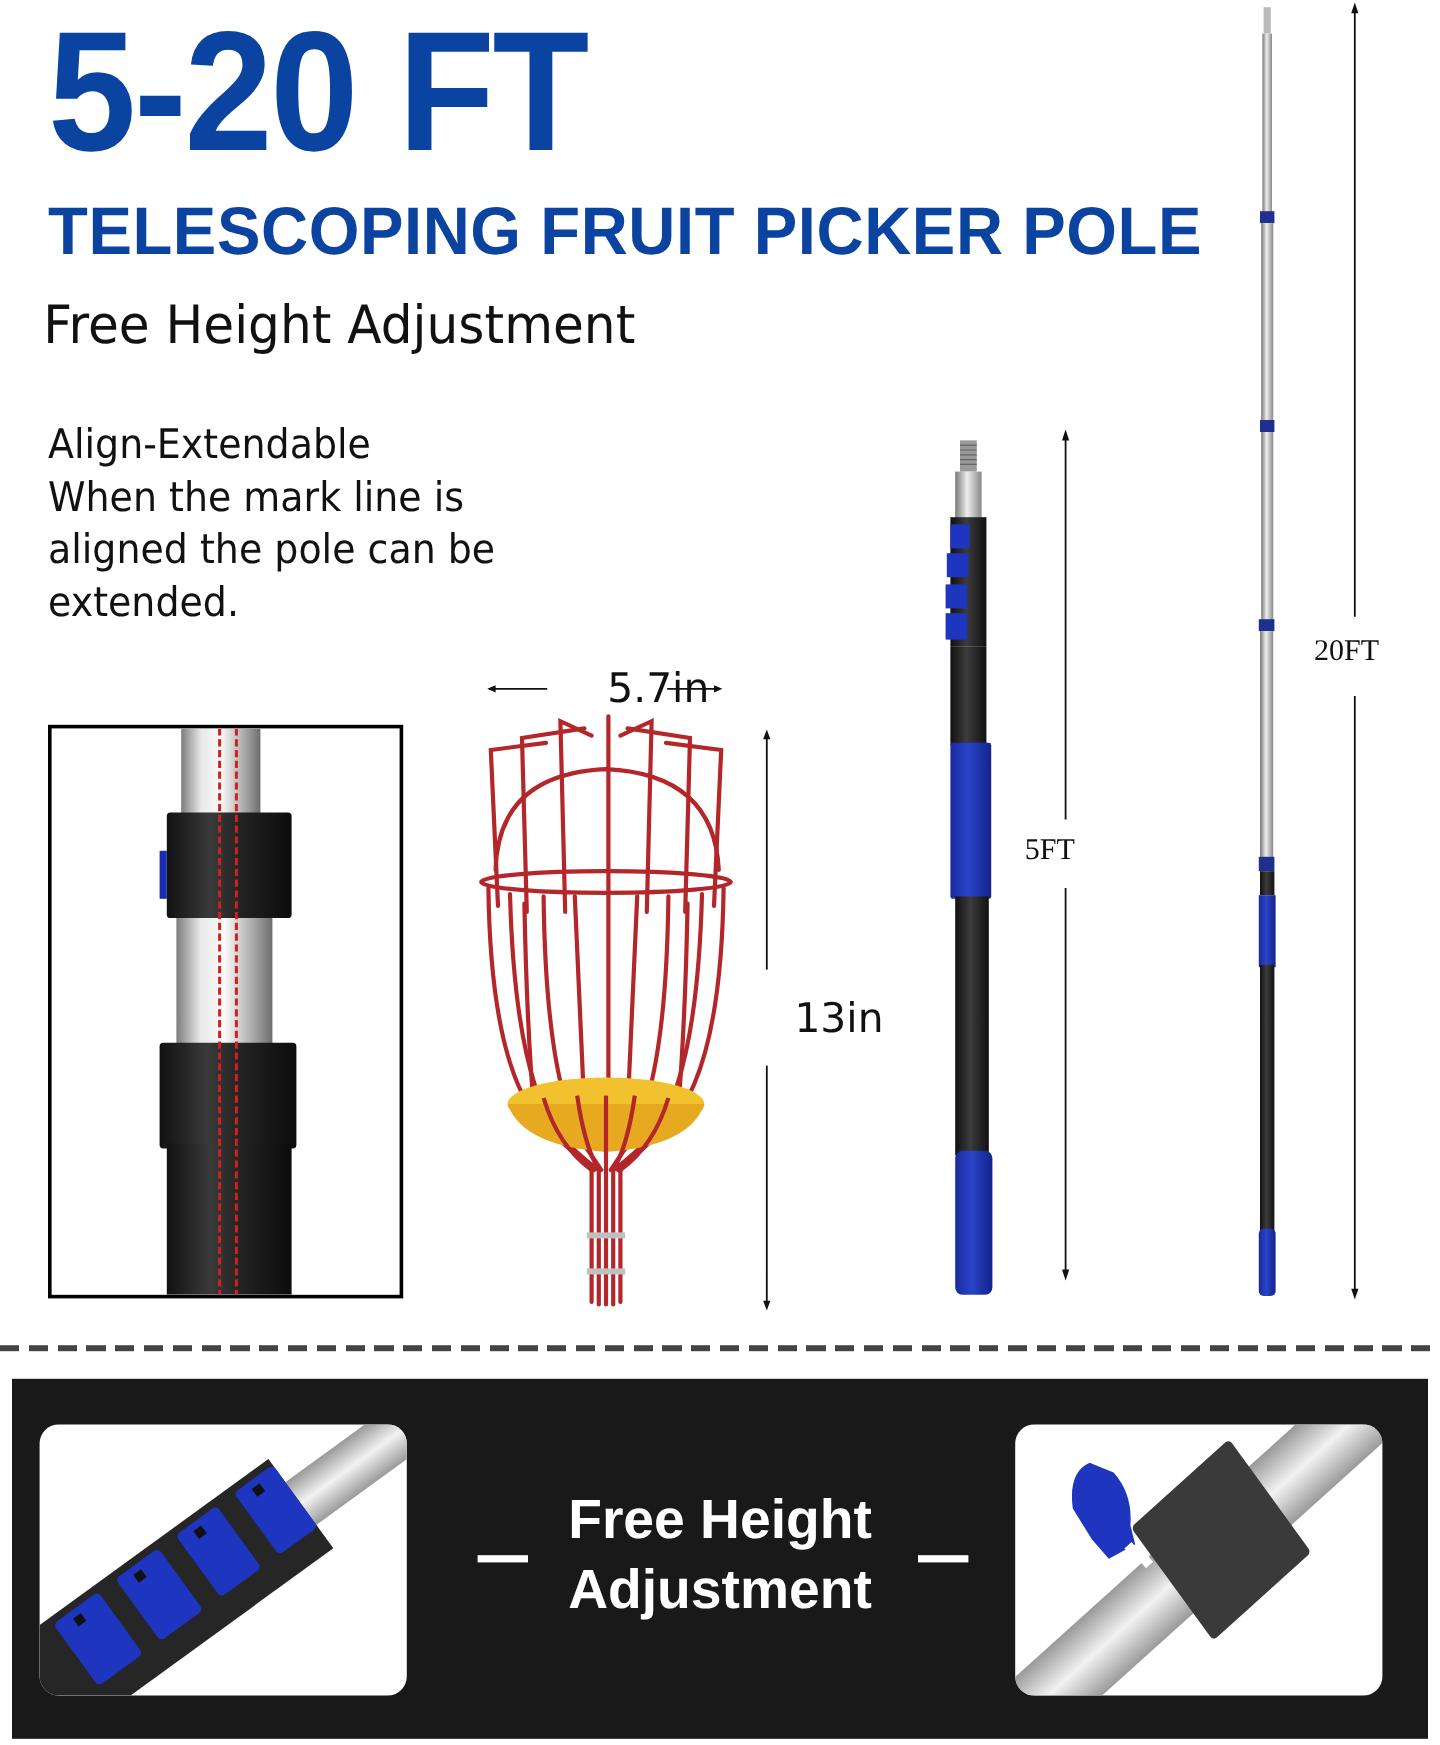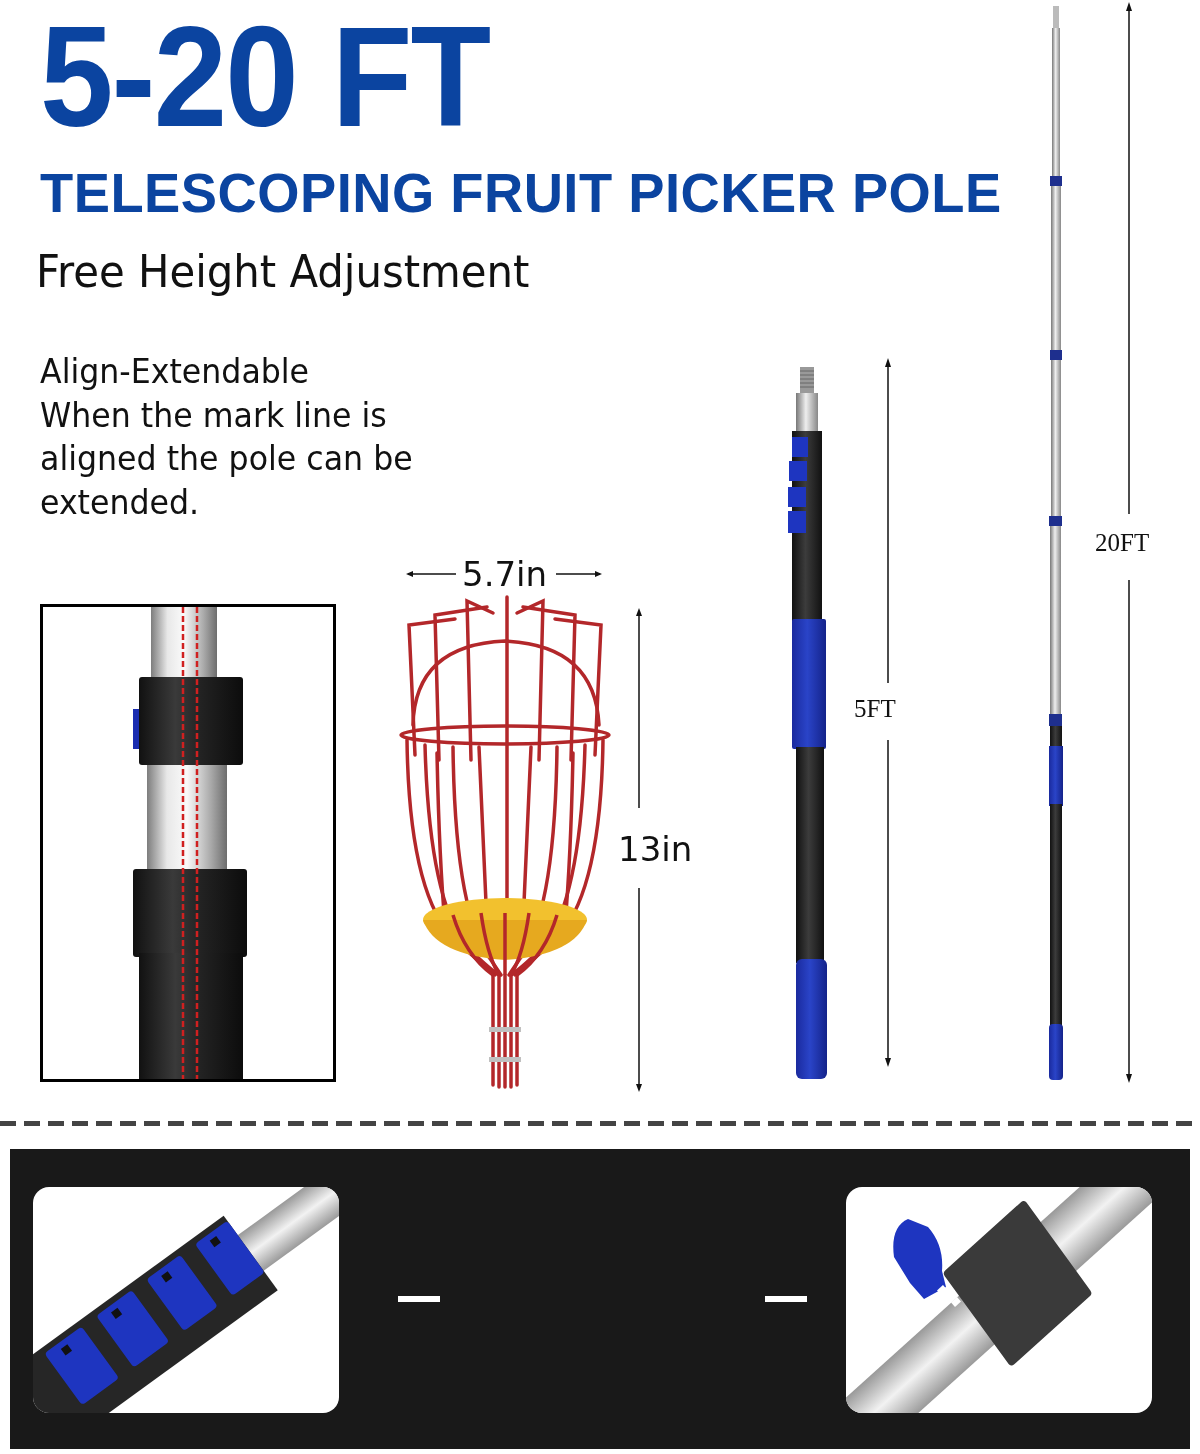--- a/index.html
+++ b/index.html
@@ -38,21 +38,21 @@
   .desc div { white-space: nowrap; }
 
   
   .detail-box {
     left: 40px; top: 604px; width: 296px; height: 478px;
     border: 3px solid #000; background: #fff; overflow: hidden;
   }
 
   .dim-label {
     font-family: "DejaVu Sans", sans-serif; font-size: 34px; color: #111;
-    background: #fff; line-height: 1;
+    background: #fff; line-height: 1; margin-left: 44px;
   }
   .dim-serif {
     font-family: "Liberation Serif", serif; font-size: 25px; color: #111;
     background: #fff; line-height: 1;
   }
 
   .divider {
     left: 0; top: 1121px; width: 1200px; height: 5px;
     background-image: repeating-linear-gradient(to right, #444 0 16px, transparent 16px 24px);
   }
@@ -286,20 +286,22 @@
         <rect x="54" y="-34" width="8" height="8" fill="#111"></rect>
         <rect x="-6" y="-34" width="8" height="8" fill="#111"></rect>
         <rect x="-68" y="-34" width="8" height="8" fill="#111"></rect>
         <rect x="-130" y="-34" width="8" height="8" fill="#111"></rect>
       </g>
     </svg>
   </div>
 
   <div class="dash" style="left:388px;"></div>
   <div class="panel-text">
+    <div>Free Height</div>
+    <div>Adjustment</div>
   </div>
   <div class="dash" style="left:755px;"></div>
 
   <div class="thumb" style="left:836px;">
     <svg width="306" height="226" viewBox="0 0 306 226">
       <g transform="translate(153 113) rotate(-42)">
         <rect x="-240" y="-30" width="480" height="60" fill="url(#ts)"></rect>
         <rect x="-30" y="-58" width="110" height="116" rx="4" fill="#3a3a3a" transform="skewX(-6)"></rect>
       </g>
       <path d="M48 70 Q44 40 62 32 L82 40 Q98 58 96 84 L100 100 L78 112 L64 96 Z" fill="#1e35c0"></path>

